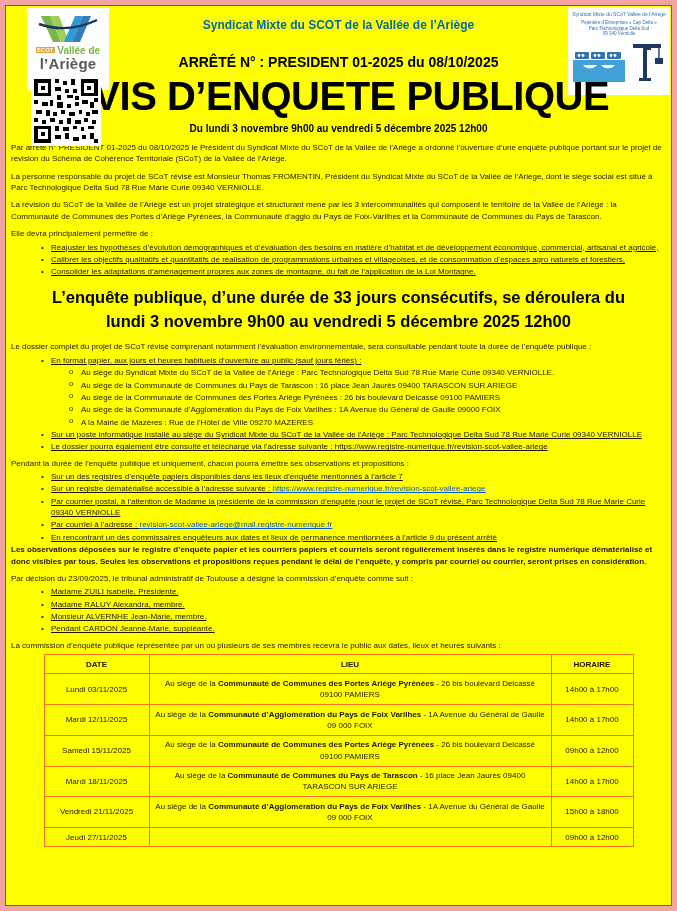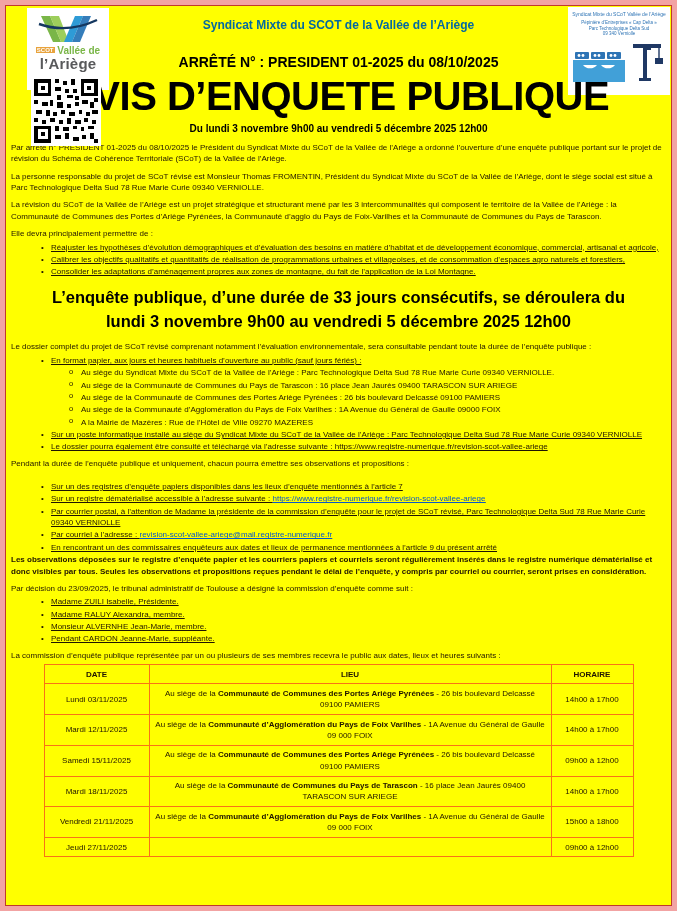--- a/index.html
+++ b/index.html
@@ -211,21 +211,21 @@
     <li>Au siège de la Communauté de Communes du Pays de Tarascon : 16 place Jean Jaurès 09400 TARASCON SUR ARIEGE</li>
     <li>Au siège de la Communauté de Communes des Portes Ariège Pyrénées : 26 bis boulevard Delcassé 09100 PAMIERS</li>
     <li>Au siège de la Communauté d’Agglomération du Pays de Foix Varilhes : 1A Avenue du Général de Gaulle 09000 FOIX</li>
     <li>A la Mairie de Mazères : Rue de l’Hôtel de Ville 09270 MAZERES</li>
   </ul>
   <ul class="b1">
     <li>Sur un poste informatique installé au siège du Syndicat Mixte du SCoT de la Vallée de l’Ariège : Parc Technologique Delta Sud 78 Rue Marie Curie 09340 VERNIOLLE</li>
     <li>Le dossier pourra également être consulté et téléchargé via l’adresse suivante : https://www.registre-numerique.fr/revision-scot-vallee-ariege</li>
   </ul>
 
-  <p style="margin-bottom:12px;">Pendant la durée de l’enquête publique et uniquement, chacun pourra émettre ses observations et propositions :</p>
+  <p style="margin-bottom:2px;">Pendant la durée de l’enquête publique et uniquement, chacun pourra émettre ses observations et propositions :</p>
   <ul class="b1" style="margin-bottom:0;">
     <li>
       <span>Sur un des registres d’enquête papiers disponibles dans les lieux d’enquête mentionnés à l’article 7</span><a class="link" href="#"></a><span></span>
     </li>
     <li>
       <span>Sur un registre dématérialisé accessible à l’adresse suivante : </span><a class="link" href="#">https://www.registre-numerique.fr/revision-scot-vallee-ariege</a><span></span>
     </li>
     <li>
       <span>Par courrier postal, à l’attention de Madame la présidente de la commission d’enquête pour le projet de SCoT révisé, Parc Technologique Delta Sud 78 Rue Marie Curie 09340 VERNIOLLE</span><a class="link" href="#"></a><span></span>
     </li>

